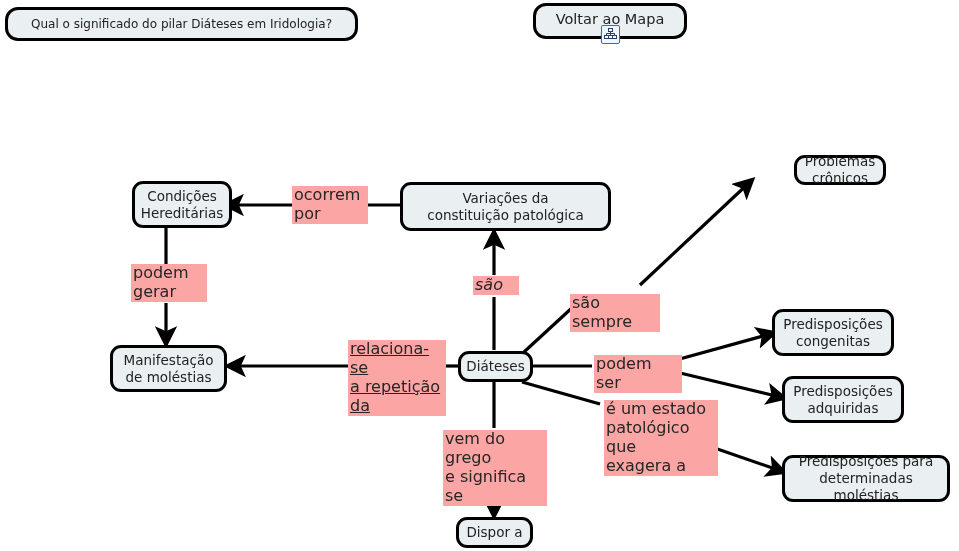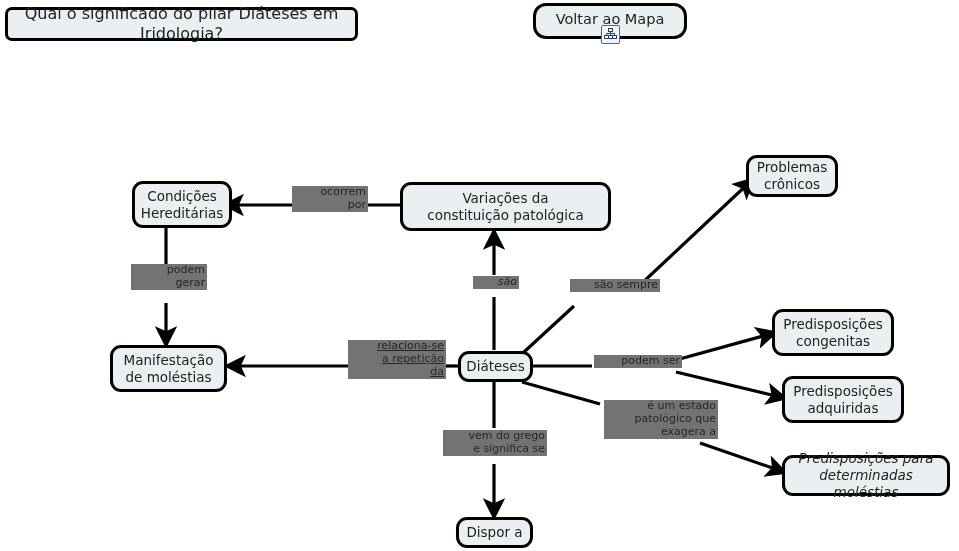--- a/index.html
+++ b/index.html
@@ -39,36 +39,36 @@
     align-items: center;
     justify-content: center;
     text-align: center;
     font-size: 13.5px;
     line-height: 1.25;
     color: #222222;
     padding: 3px 7px;
     z-index: 3;
   }
   .node.title-box {
-    border-radius: 7px;
-    font-size: 16px;
+    border-radius: 13px;
+    font-size: 12px;
   }
   .node.return-box {
     border-radius: 13px;
     font-size: 14.5px;
     align-items: flex-start;
     padding-top: 4px;
   }
   .link-label {
     position: absolute;
-    text-align: right;
-    font-size: 11px;
+    text-align: left;
+    font-size: 16px;
     line-height: 1.18;
     color: #262626;
-    background: #737373;
+    background: #fca5a5;
     padding: 0 2px;
     z-index: 4;
     white-space: pre-line;
   }
   .child-icon {
     position: absolute;
     width: 19px;
     height: 19px;
     box-sizing: border-box;
     background: #f2f6fc;
@@ -136,48 +136,48 @@
       <rect x="8.5" y="7.5" width="4" height="3" fill="#ffffff" stroke="#27406b" stroke-width="1"></rect>
     </svg>
   </div>
 
   <div class="node" style="left:132px; top:181px; width:100px; height:47px; white-space:pre-line;">Condições
 Hereditárias</div>
 
   <div class="node" style="left:400px; top:182px; width:211px; height:49px; white-space:pre-line;">Variações da
 constituição patológica</div>
 
-  <div class="node" style="left:746px; top:155px; width:92px; height:42px; white-space:pre-line;">Problemas
+  <div class="node" style="left:794px; top:155px; width:92px; height:30px; white-space:pre-line;">Problemas
 crônicos</div>
 
   <div class="node" style="left:110px; top:345px; width:117px; height:47px; white-space:pre-line;">Manifestação
 de moléstias</div>
 
   <div class="node" style="left:458px; top:351px; width:75px; height:31px;">Diáteses</div>
 
   <div class="node" style="left:772px; top:309px; width:122px; height:47px; white-space:pre-line;">Predisposições
 congenitas</div>
 
   <div class="node" style="left:782px; top:376px; width:122px; height:47px; white-space:pre-line;">Predisposições
 adquiridas</div>
 
-  <div class="node" style="left:782px; top:455px; width:168px; height:41px; white-space:pre-line;font-style:italic;">Predisposições para
+  <div class="node" style="left:782px; top:455px; width:168px; height:47px; white-space:pre-line;">Predisposições para
 determinadas moléstias</div>
 
   <div class="node" style="left:456px; top:517px; width:77px; height:31px;">Dispor a</div>
 
   <div class="link-label" style="left:292px; top:186px; width:72px;">ocorrem
 por</div>
 
   <div class="link-label" style="left:131px; top:264px; width:72px;">podem
 gerar</div>
 
   <div class="link-label" style="left:473px; top:276px; width:42px;font-style:italic;">são</div>
 
-  <div class="link-label" style="left:570px; top:279px; width:86px;">são sempre</div>
+  <div class="link-label" style="left:570px; top:294px; width:86px;">são sempre</div>
 
   <div class="link-label" style="left:348px; top:340px; width:94px;text-decoration:underline;">relaciona-se
 a repetição
 da</div>
 
   <div class="link-label" style="left:594px; top:355px; width:84px;">podem ser</div>
 
   <div class="link-label" style="left:604px; top:400px; width:110px;">é um estado
 patológico que
 exagera a</div>

